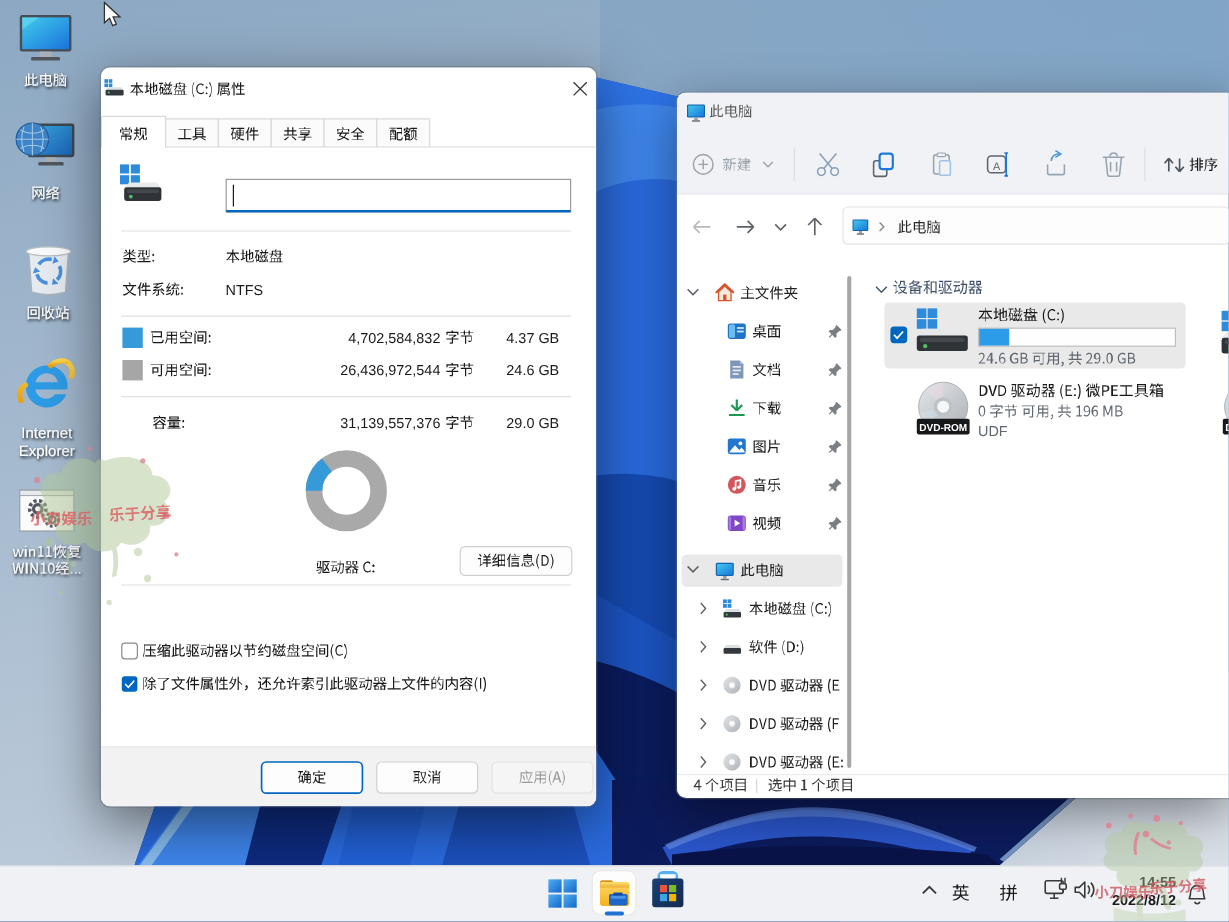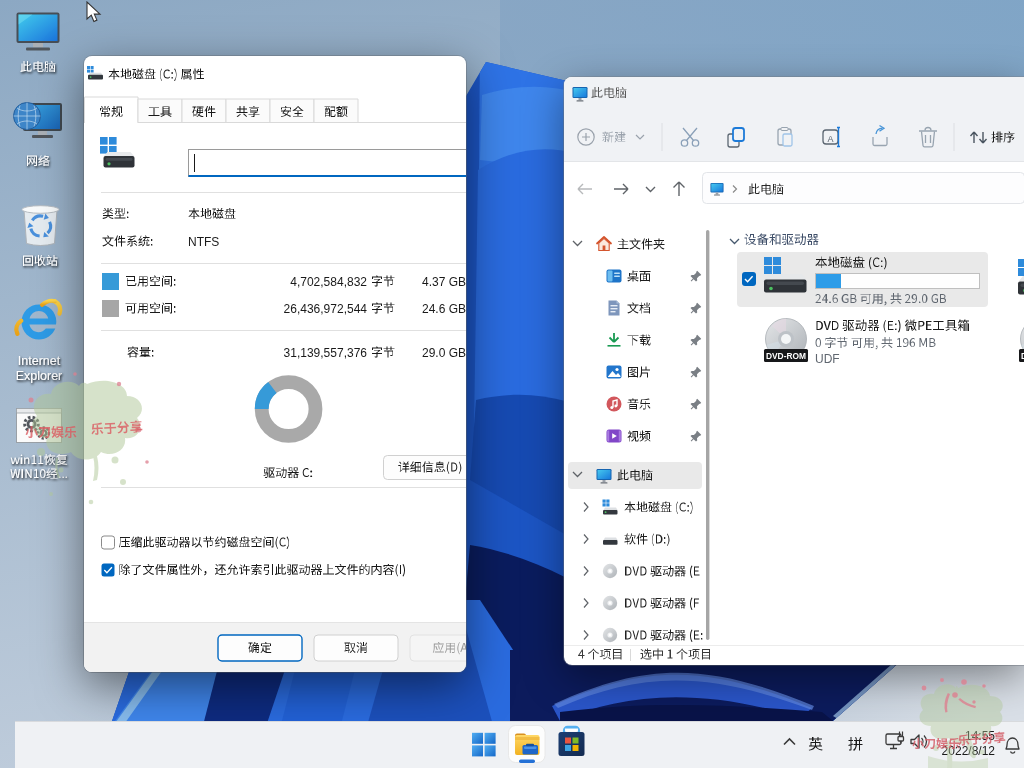--- a/index.html
+++ b/index.html
@@ -2,24 +2,24 @@
 <html><head><meta charset="utf-8">
 <style>
 html,body{margin:0;padding:0;width:1024px;height:768px;overflow:hidden;
 font-family:"Liberation Sans",sans-serif;}
 body{position:relative;background:#8CA8C3;}
 svg{display:block}
 svg text{font-family:"Liberation Sans",sans-serif;}
 #explorer{position:absolute;left:564px;top:77px;width:460px;height:588px;
 border-radius:8px 0 0 8px;overflow:hidden;
 box-shadow:0 12px 40px rgba(0,0,0,0.42), 0 0 0 1px rgba(130,140,150,0.45);}
-#dialog{position:absolute;left:84px;top:56px;width:382px;height:616px;
+#dialog{position:absolute;left:84px;top:56px;width:413px;height:616px;
 border-radius:8px;overflow:hidden;
 box-shadow:0 14px 46px rgba(0,0,0,0.5), 0 0 0 1px rgba(120,130,140,0.5);}
-#taskbar{position:absolute;left:15px;top:721px;width:988px;height:47px;}
+#taskbar{position:absolute;left:0;top:721px;width:988px;height:47px;font-weight:bold;}
 #wmark{z-index:40}
 #cursor{z-index:50}
 </style></head>
 <body>
 
 <svg id="wp" width="1024" height="768" viewBox="0 0 1024 768" xmlns="http://www.w3.org/2000/svg">
 <defs>
 <linearGradient id="sky" x1="0" y1="0" x2="0.25" y2="1">
  <stop offset="0" stop-color="#8CA8C3"></stop>
         <stop offset="0.5" stop-color="#A7BBCF"></stop>

